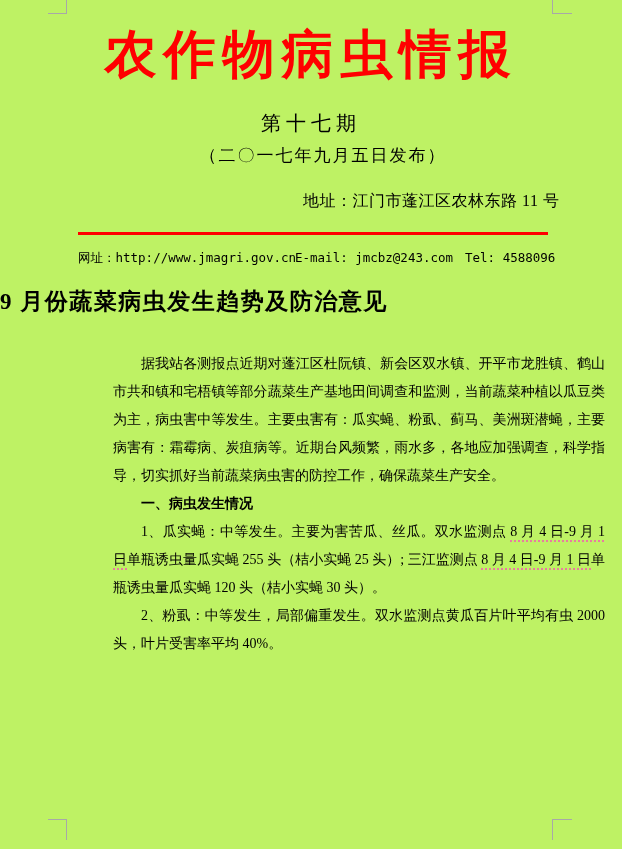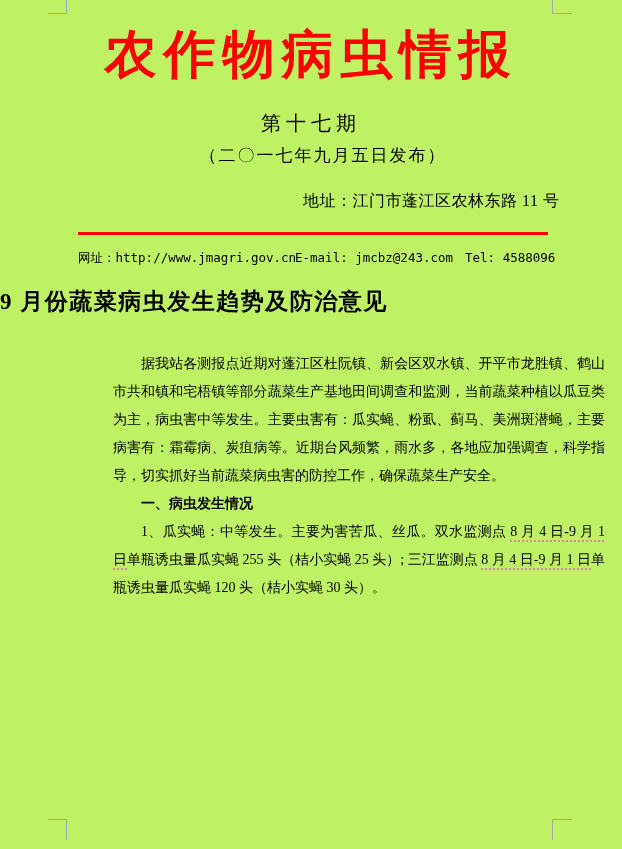--- a/index.html
+++ b/index.html
@@ -77,15 +77,16 @@
     <span class="seg email"><span>E-mail: </span><span>jmcbz@243.com</span></span>
     <span class="seg tel"><span>Tel: </span><span>4588096</span></span>
   </div>
 
   <div class="article-title">9 月份蔬菜病虫发生趋势及防治意见</div>
 
   <div class="article-body">
       <p class="para body"><span>据我站各测报点近期对蓬江区杜阮镇、新会区双水镇、开平市龙胜镇、鹤山市共和镇和宅梧镇等部分蔬菜生产基地田间调查和监测，当前蔬菜种植以瓜豆类为主，病虫害中等发生。主要虫害有：瓜实蝇、粉虱、蓟马、美洲斑潜蝇，主要病害有：霜霉病、炭疽病等。近期台风频繁，雨水多，各地应加强调查，科学指导，切实抓好当前蔬菜病虫害的防控工作，确保蔬菜生产安全。</span></p>
       <p class="para heading"><span>一、病虫发生情况</span></p>
       <p class="para body"><span>1、瓜实蝇：中等发生。主要为害苦瓜、丝瓜。双水监测点 </span><span class="spellcheck">8 月 4 日-9 月 1 日</span><span>单瓶诱虫量瓜实蝇 255 头（桔小实蝇 25 头）; 三江监测点 </span><span class="spellcheck">8 月 4 日-9 月 1 日</span><span>单瓶诱虫量瓜实蝇 120 头（桔小实蝇 30 头）。</span></p>
+      <p class="para body"><span>2、粉虱：中等发生，局部偏重发生。双水监测点黄瓜百片叶平均有虫 2000 头，叶片受害率平均 40%。</span></p>
     </div>
 
 </div>
 
 </body></html>

